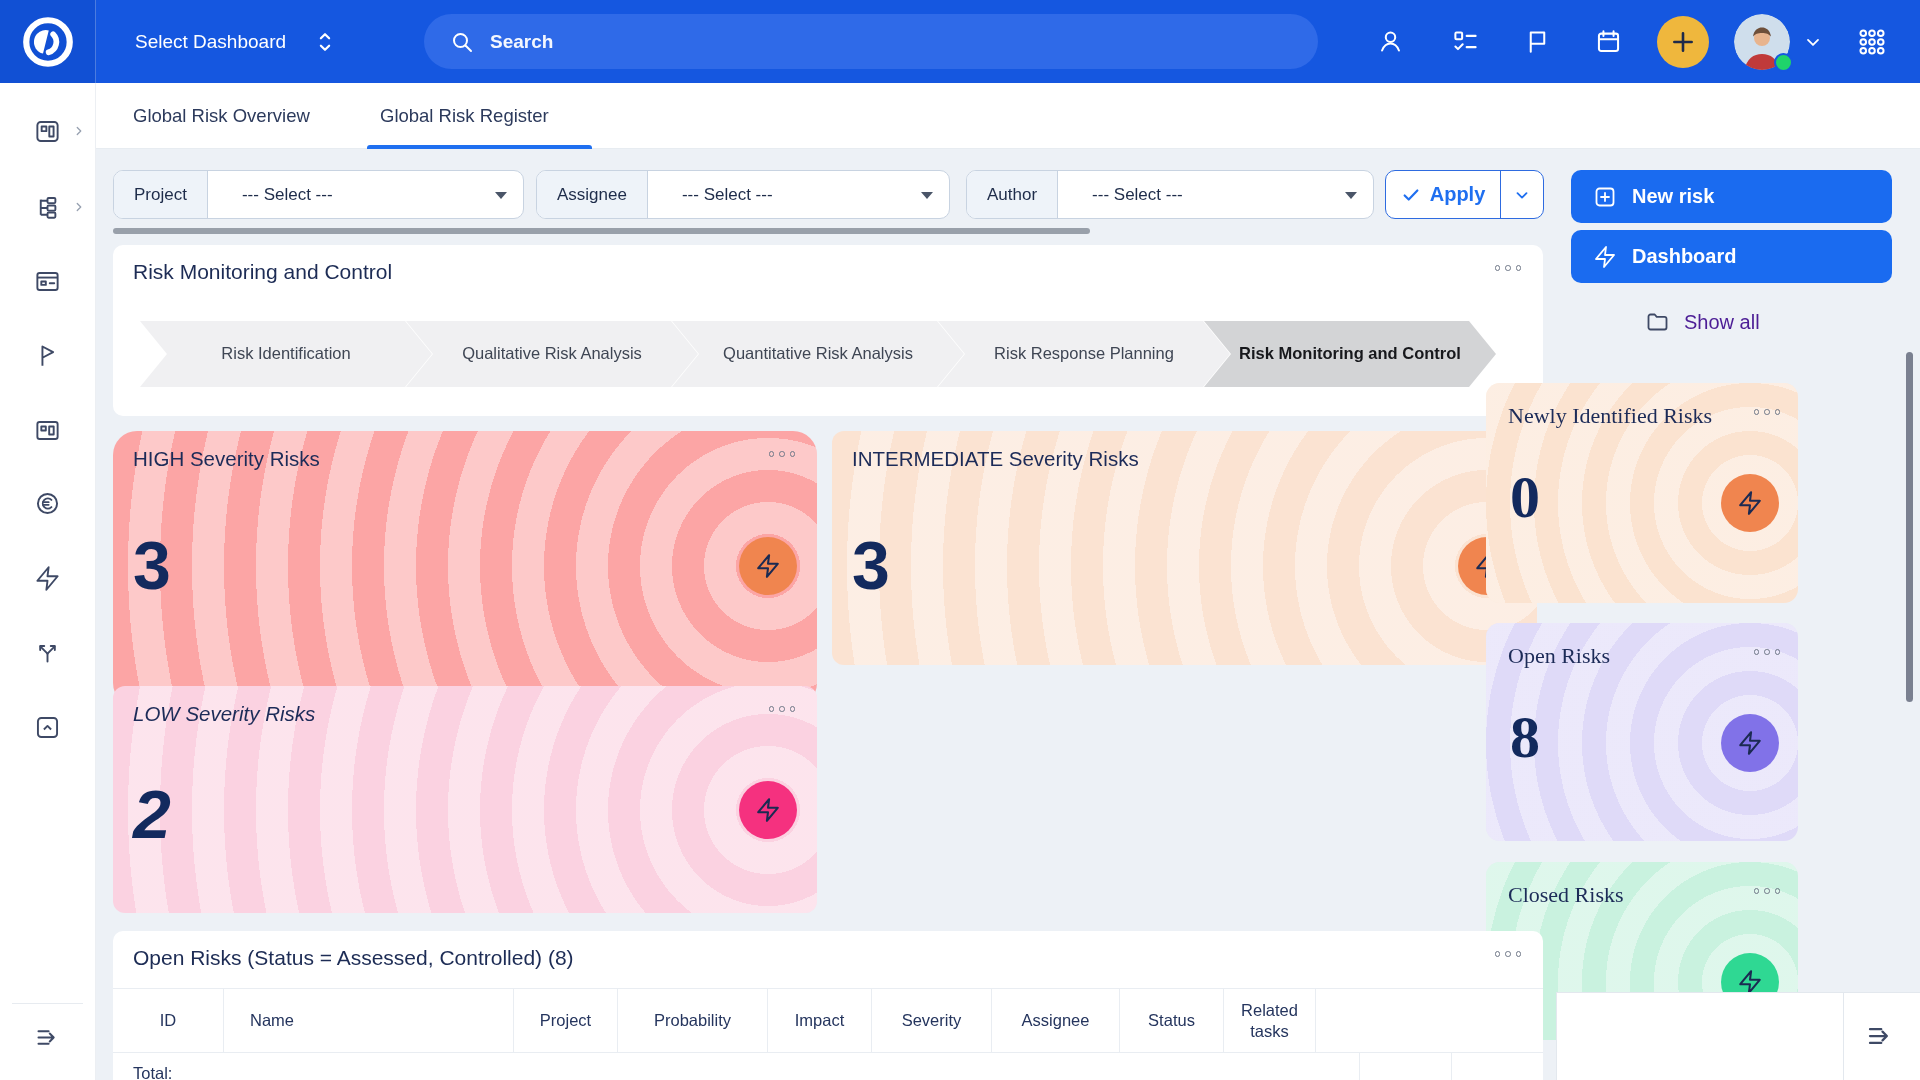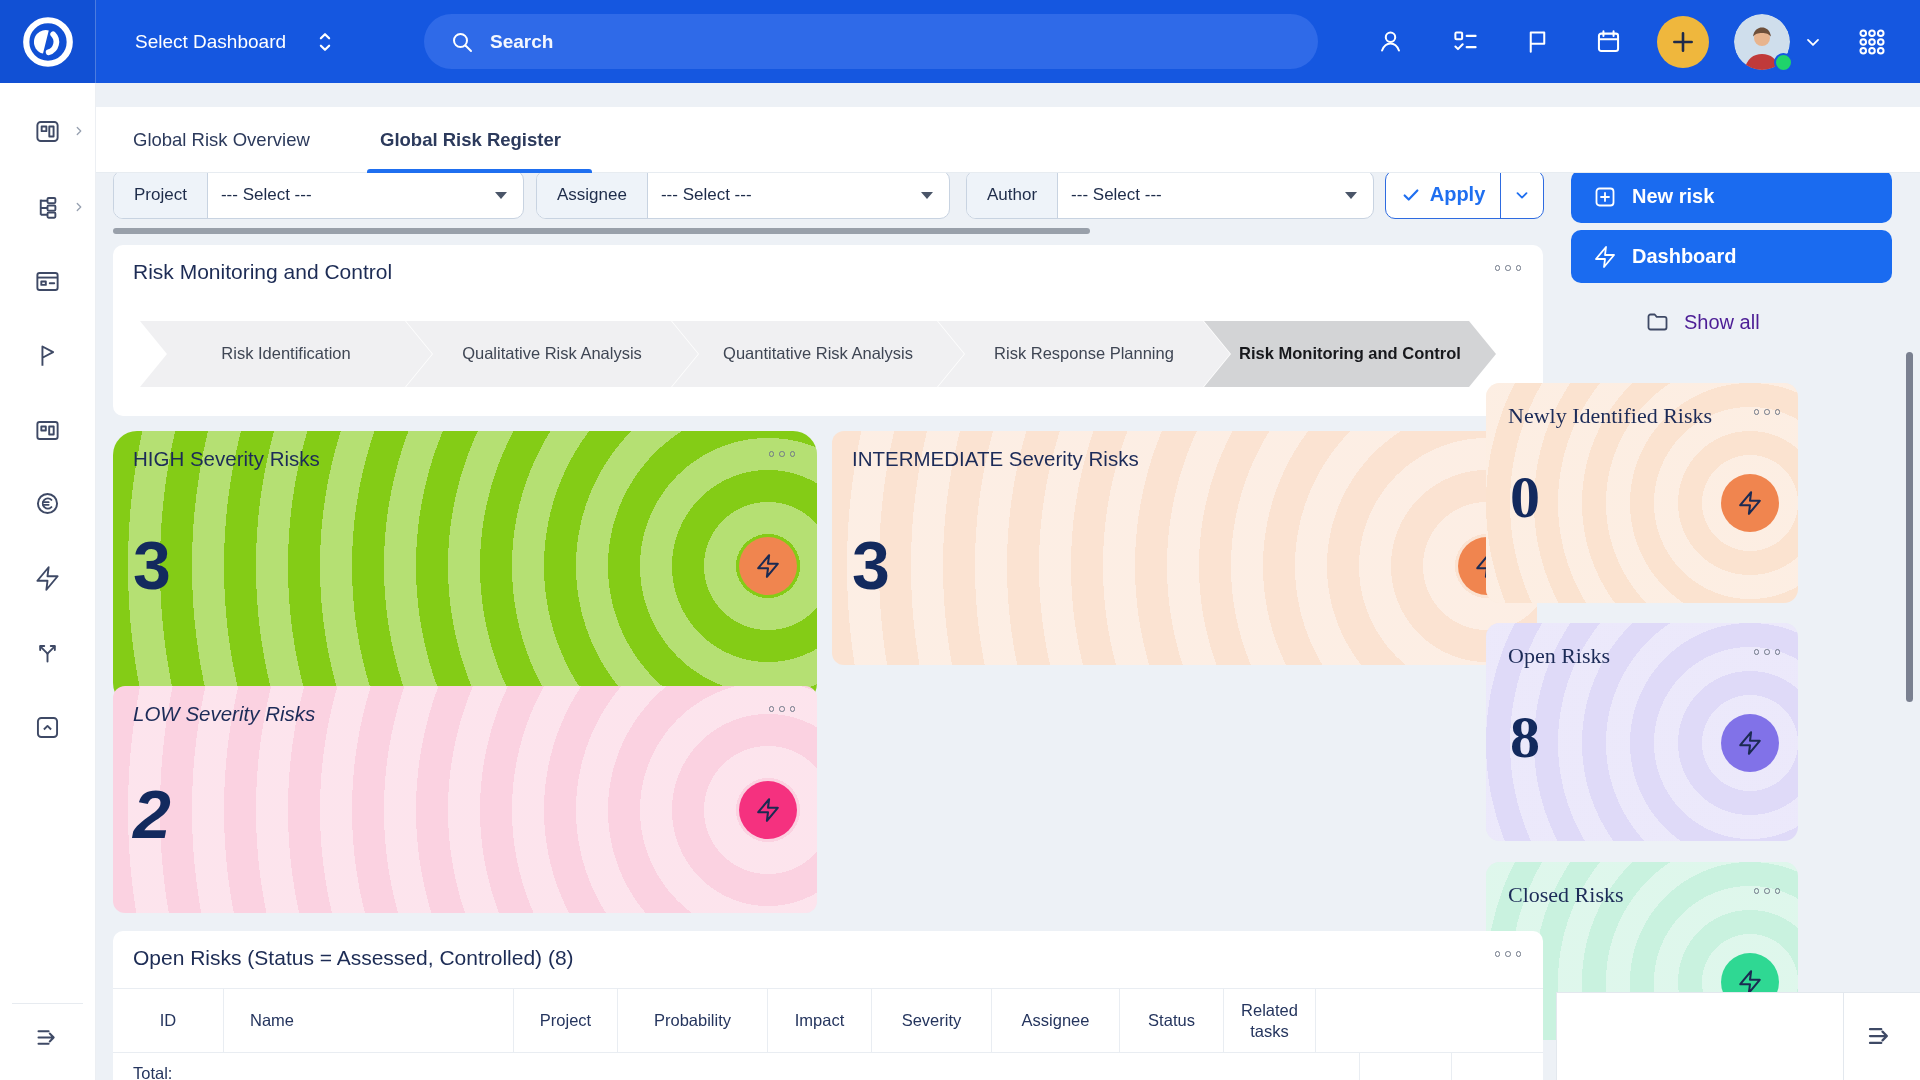--- a/index.html
+++ b/index.html
@@ -21,28 +21,28 @@
   .status-dot{position:absolute;right:-3px;bottom:-2px;width:15px;height:15px;border-radius:50%;background:#1FD36B;border:2px solid #1557E0;}
 
   
   .sidebar{position:absolute;left:0;top:83px;width:95px;height:997px;background:#fff;border-right:1px solid #ECEFF3;z-index:20;}
   .side-item{position:absolute;left:0;width:95px;height:52px;display:flex;align-items:center;justify-content:center;cursor:pointer;}
   .side-item .chev{position:absolute;left:72px;top:19px;}
   .side-divider{position:absolute;left:12px;width:71px;top:920px;height:1px;background:#E7EBF0;}
   .side-expand{position:absolute;left:23px;top:930px;width:48px;height:48px;display:flex;align-items:center;justify-content:center;cursor:pointer;}
 
   
-  .tabsbar{position:absolute;left:95px;top:83px;width:1825px;height:65px;background:#fff;border-bottom:1px solid #E7ECF1;z-index:10;margin-top:24px;}
+  .tabsbar{position:absolute;left:95px;top:83px;width:1825px;height:65px;background:#fff;border-bottom:1px solid #E7ECF1;z-index:10;}
   .tab{position:absolute;top:0;height:65px;display:flex;align-items:center;font-size:18.5px;color:#2C3A5C;font-weight:500;cursor:pointer;}
   .tab-underline{position:absolute;left:272px;width:225px;bottom:-1px;height:4px;background:#1F6FF0;border-radius:3px 3px 0 0;}
 
   
   .filter-pill{position:absolute;top:170px;height:49px;background:#fff;border:1px solid #C8D3E1;border-radius:10px;display:flex;align-items:stretch;overflow:hidden;box-sizing:border-box;cursor:pointer;}
   .filter-label{background:#EEF3F9;border-right:1px solid #C8D3E1;display:flex;align-items:center;padding:0 20px;font-size:17px;color:#1E2C4A;}
-  .filter-value{flex:1;display:flex;align-items:center;padding:0 13px;font-size:17px;color:#1E2C4A;position:relative;}
+  .filter-value{flex:1;display:flex;align-items:center;padding:0 34px;font-size:17px;color:#1E2C4A;position:relative;}
   .caret{position:absolute;right:16px;top:50%;margin-top:-3px;width:0;height:0;border-left:6px solid transparent;border-right:6px solid transparent;border-top:7px solid #4A5568;}
   .apply-btn{position:absolute;left:1385px;top:170px;width:159px;height:49px;border:1.5px solid #2E6BE0;border-radius:10px;background:#fff;display:flex;box-sizing:border-box;cursor:pointer;}
   .apply-main{flex:1;display:flex;align-items:center;justify-content:center;gap:9px;color:#1F6FF0;font-size:20px;font-weight:700;border-right:1.5px solid #2E6BE0;}
   .apply-caret{width:42px;display:flex;align-items:center;justify-content:center;}
   .hscroll{position:absolute;left:113px;top:228px;width:977px;height:6px;border-radius:3px;background:#99A0AA;cursor:pointer;}
 
   
   .panel{position:absolute;background:#fff;border-radius:10px;}
   .panel-title{position:absolute;left:20px;top:15px;font-size:21px;color:#1D2C55;}
   .menu-dots{position:absolute;right:22px;top:20px;display:flex;gap:5px;cursor:pointer;}
@@ -263,21 +263,21 @@
     <div class="side-divider"></div>
     <div class="side-expand">
       <svg width="27" height="27" viewBox="0 0 24 24" fill="none" stroke="#3E4965" stroke-width="1.8" stroke-linecap="round" stroke-linejoin="round">
         <path d="M4 6.5h9M4 17.5h9M4 12h13.5M14 8.5l3.5 3.5-3.5 3.5"></path>
       </svg>
     </div>
   </div>
 
   <div class="tabsbar">
     <div class="tab" style="left:38px;">Global Risk Overview</div>
-    <div class="tab" style="left:285px;font-weight:bold;">Global Risk Register</div>
+    <div class="tab" style="left:285px;">Global Risk Register</div>
     <div class="tab-underline" style="background-color: rgb(31, 111, 240);"></div>
   </div>
 
   <div class="filter-pill" style="left:113px;width:411px;">
     <span class="filter-label">Project</span>
     <span class="filter-value">
       <span>--- Select ---</span>
         <span class="caret"></span>
     </span>
   </div>
@@ -319,21 +319,21 @@
       </div>
     <div class="steps">
       <div class="step">Risk Identification</div>
       <div class="step">Qualitative Risk Analysis</div>
       <div class="step">Quantitative Risk Analysis</div>
       <div class="step">Risk Response Planning</div>
       <div class="step active">Risk Monitoring and Control</div>
     </div>
   </div>
 
-  <div class="sev-card" style="left: 113px; top: 431px; width: 704px; height: 276px; background-color: #84cc16; border-radius: 24px;">
+  <div class="sev-card" style="left: 113px; top: 431px; width: 704px; height: 276px; background-color: #fca5a5; border-radius: 24px;">
     <div class="ripples" style="--cx:655px;--cy:135px;"></div>
     <div class="card-title">HIGH Severity Risks</div>
     <div class="card-num" style="top:100px;">3</div>
     <div class="menu-dots">
         <i></i>
         <i></i>
         <i></i>
       </div>
     <div class="bolt-circle" style="left: 626px; top: 106px; background-color: rgb(240, 133, 79);">
       <svg width="26" height="26" viewBox="0 0 24 24" fill="none" stroke="#1B2A52" stroke-width="1.9" stroke-linejoin="round">

